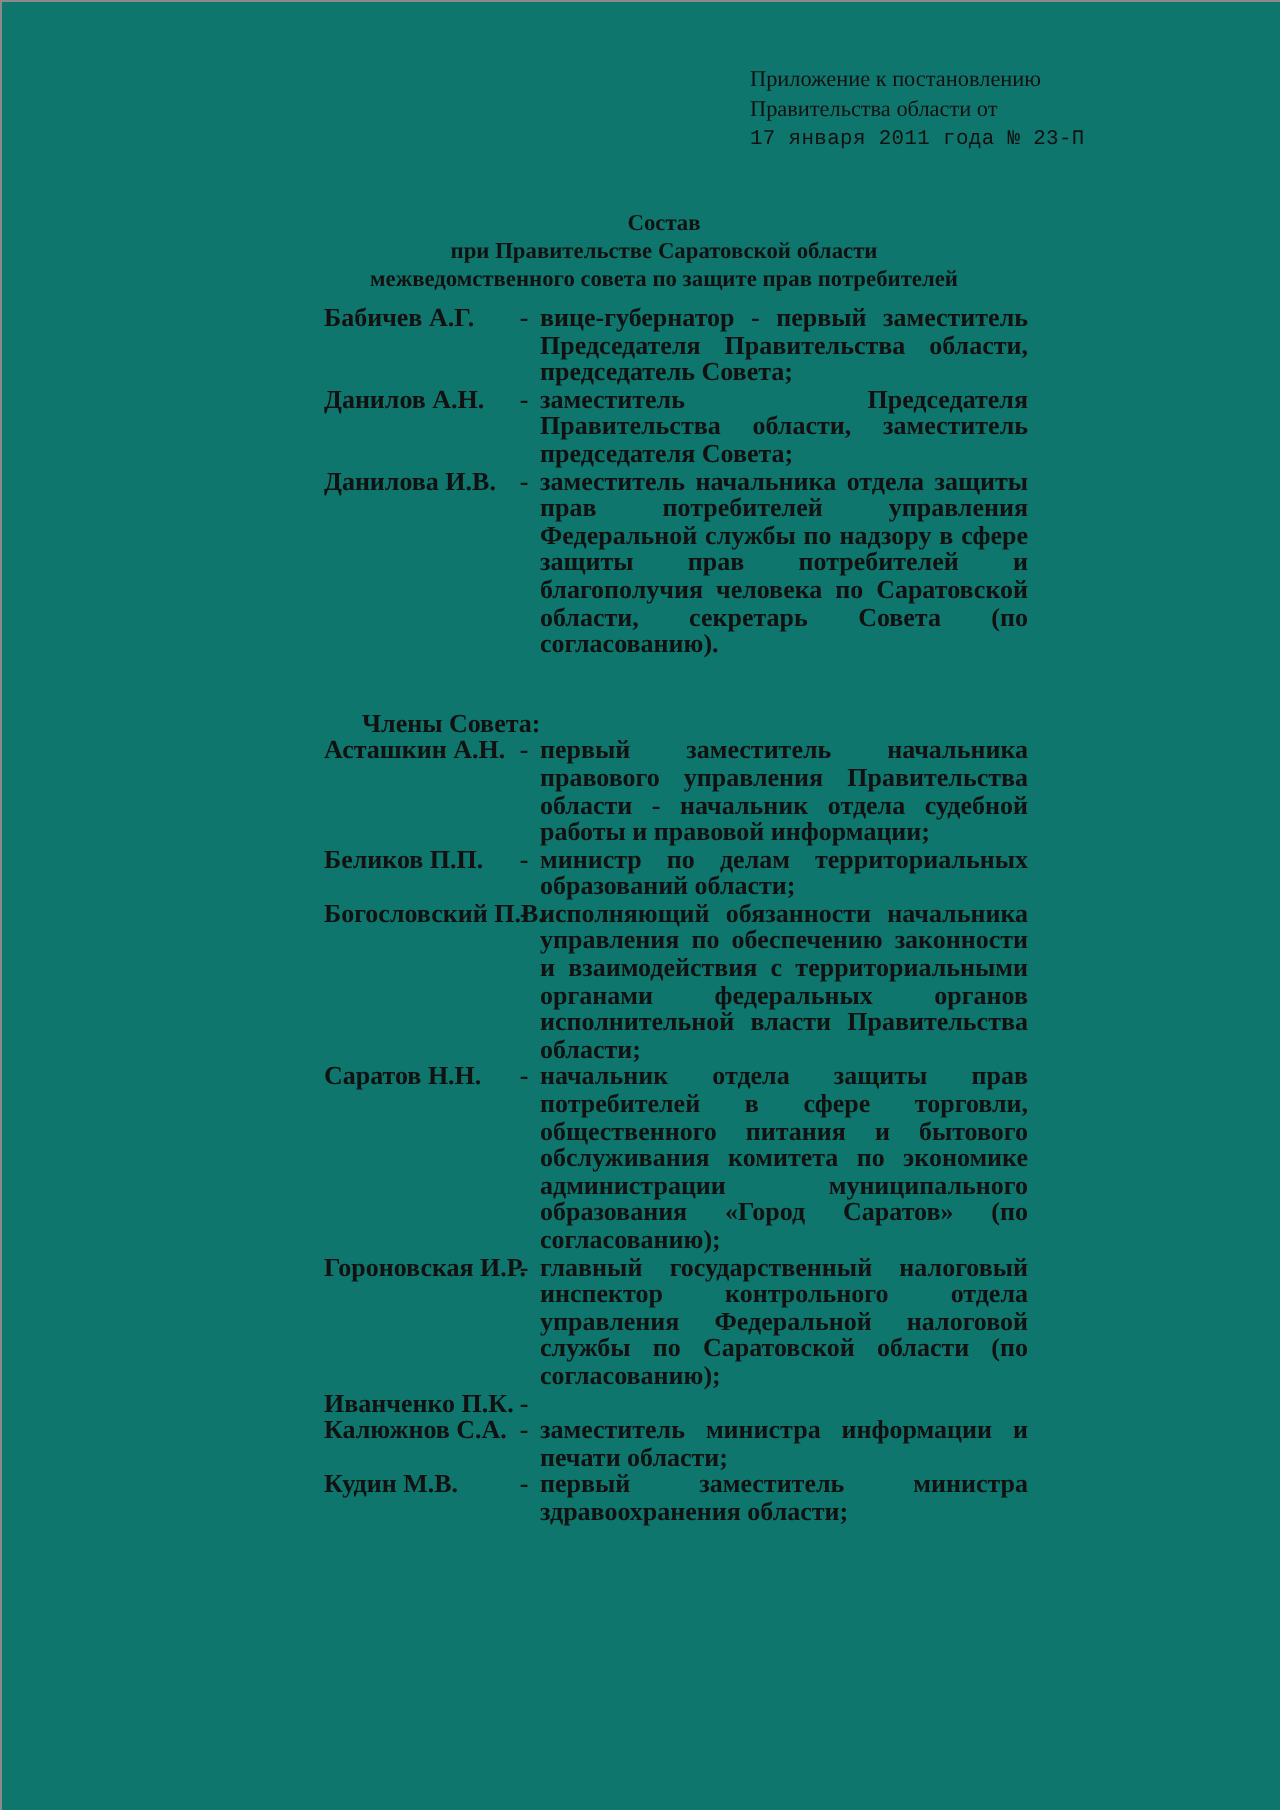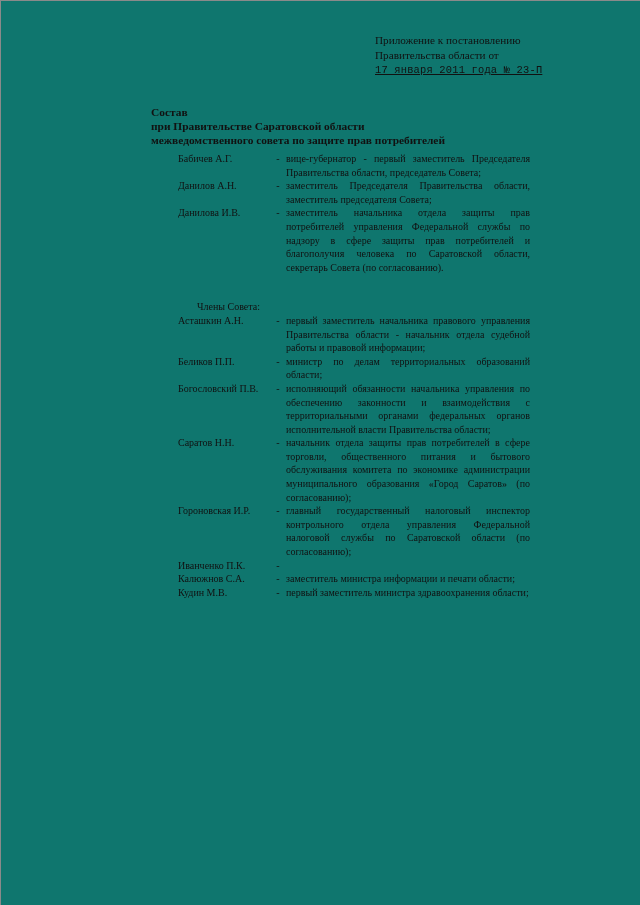--- a/index.html
+++ b/index.html
@@ -18,30 +18,30 @@
     background: #0f766e;
     padding-left: 16px;
   }
   .appendix {
     position: absolute; left: 374px; top: 32px;
     font-size: 11.2px; line-height: 15px;
   }
   .appendix .line { white-space: nowrap; }
   .appendix .stamp {
     font-family: "Liberation Mono", "DejaVu Sans Mono", monospace;
-    font-size: 10.4px; letter-spacing: 0.2px; text-decoration: underline;
+    font-size: 10.4px; letter-spacing: 0.2px;
   }
   .title-block {
     position: absolute; left: 150px; top: 104px; width: 362px;
-    text-align: left; font-weight: bold;
+    text-align: center; font-weight: bold;
     font-size: 11.4px; line-height: 14px;
   }
   .roster {
-    position: absolute; left: 177px; top: 151px; width: 352px;
-    font-size: 10px; line-height: 13.6px;
+    position: absolute; left: 161px; top: 151px; width: 352px;
+    font-size: 13px; line-height: 13.6px; font-weight: bold;
   }
   .row { display: flex; align-items: flex-start; }
   .name { width: 92px; flex: none; white-space: nowrap; }
   .dash { width: 16px; flex: none; text-align: center; }
   .desc { flex: 1; text-align: justify; text-align-last: left; }
   .section-label {
     margin-top: 26px; padding-left: 19px; margin-bottom: 0;
   }
 </style>
 </head>

